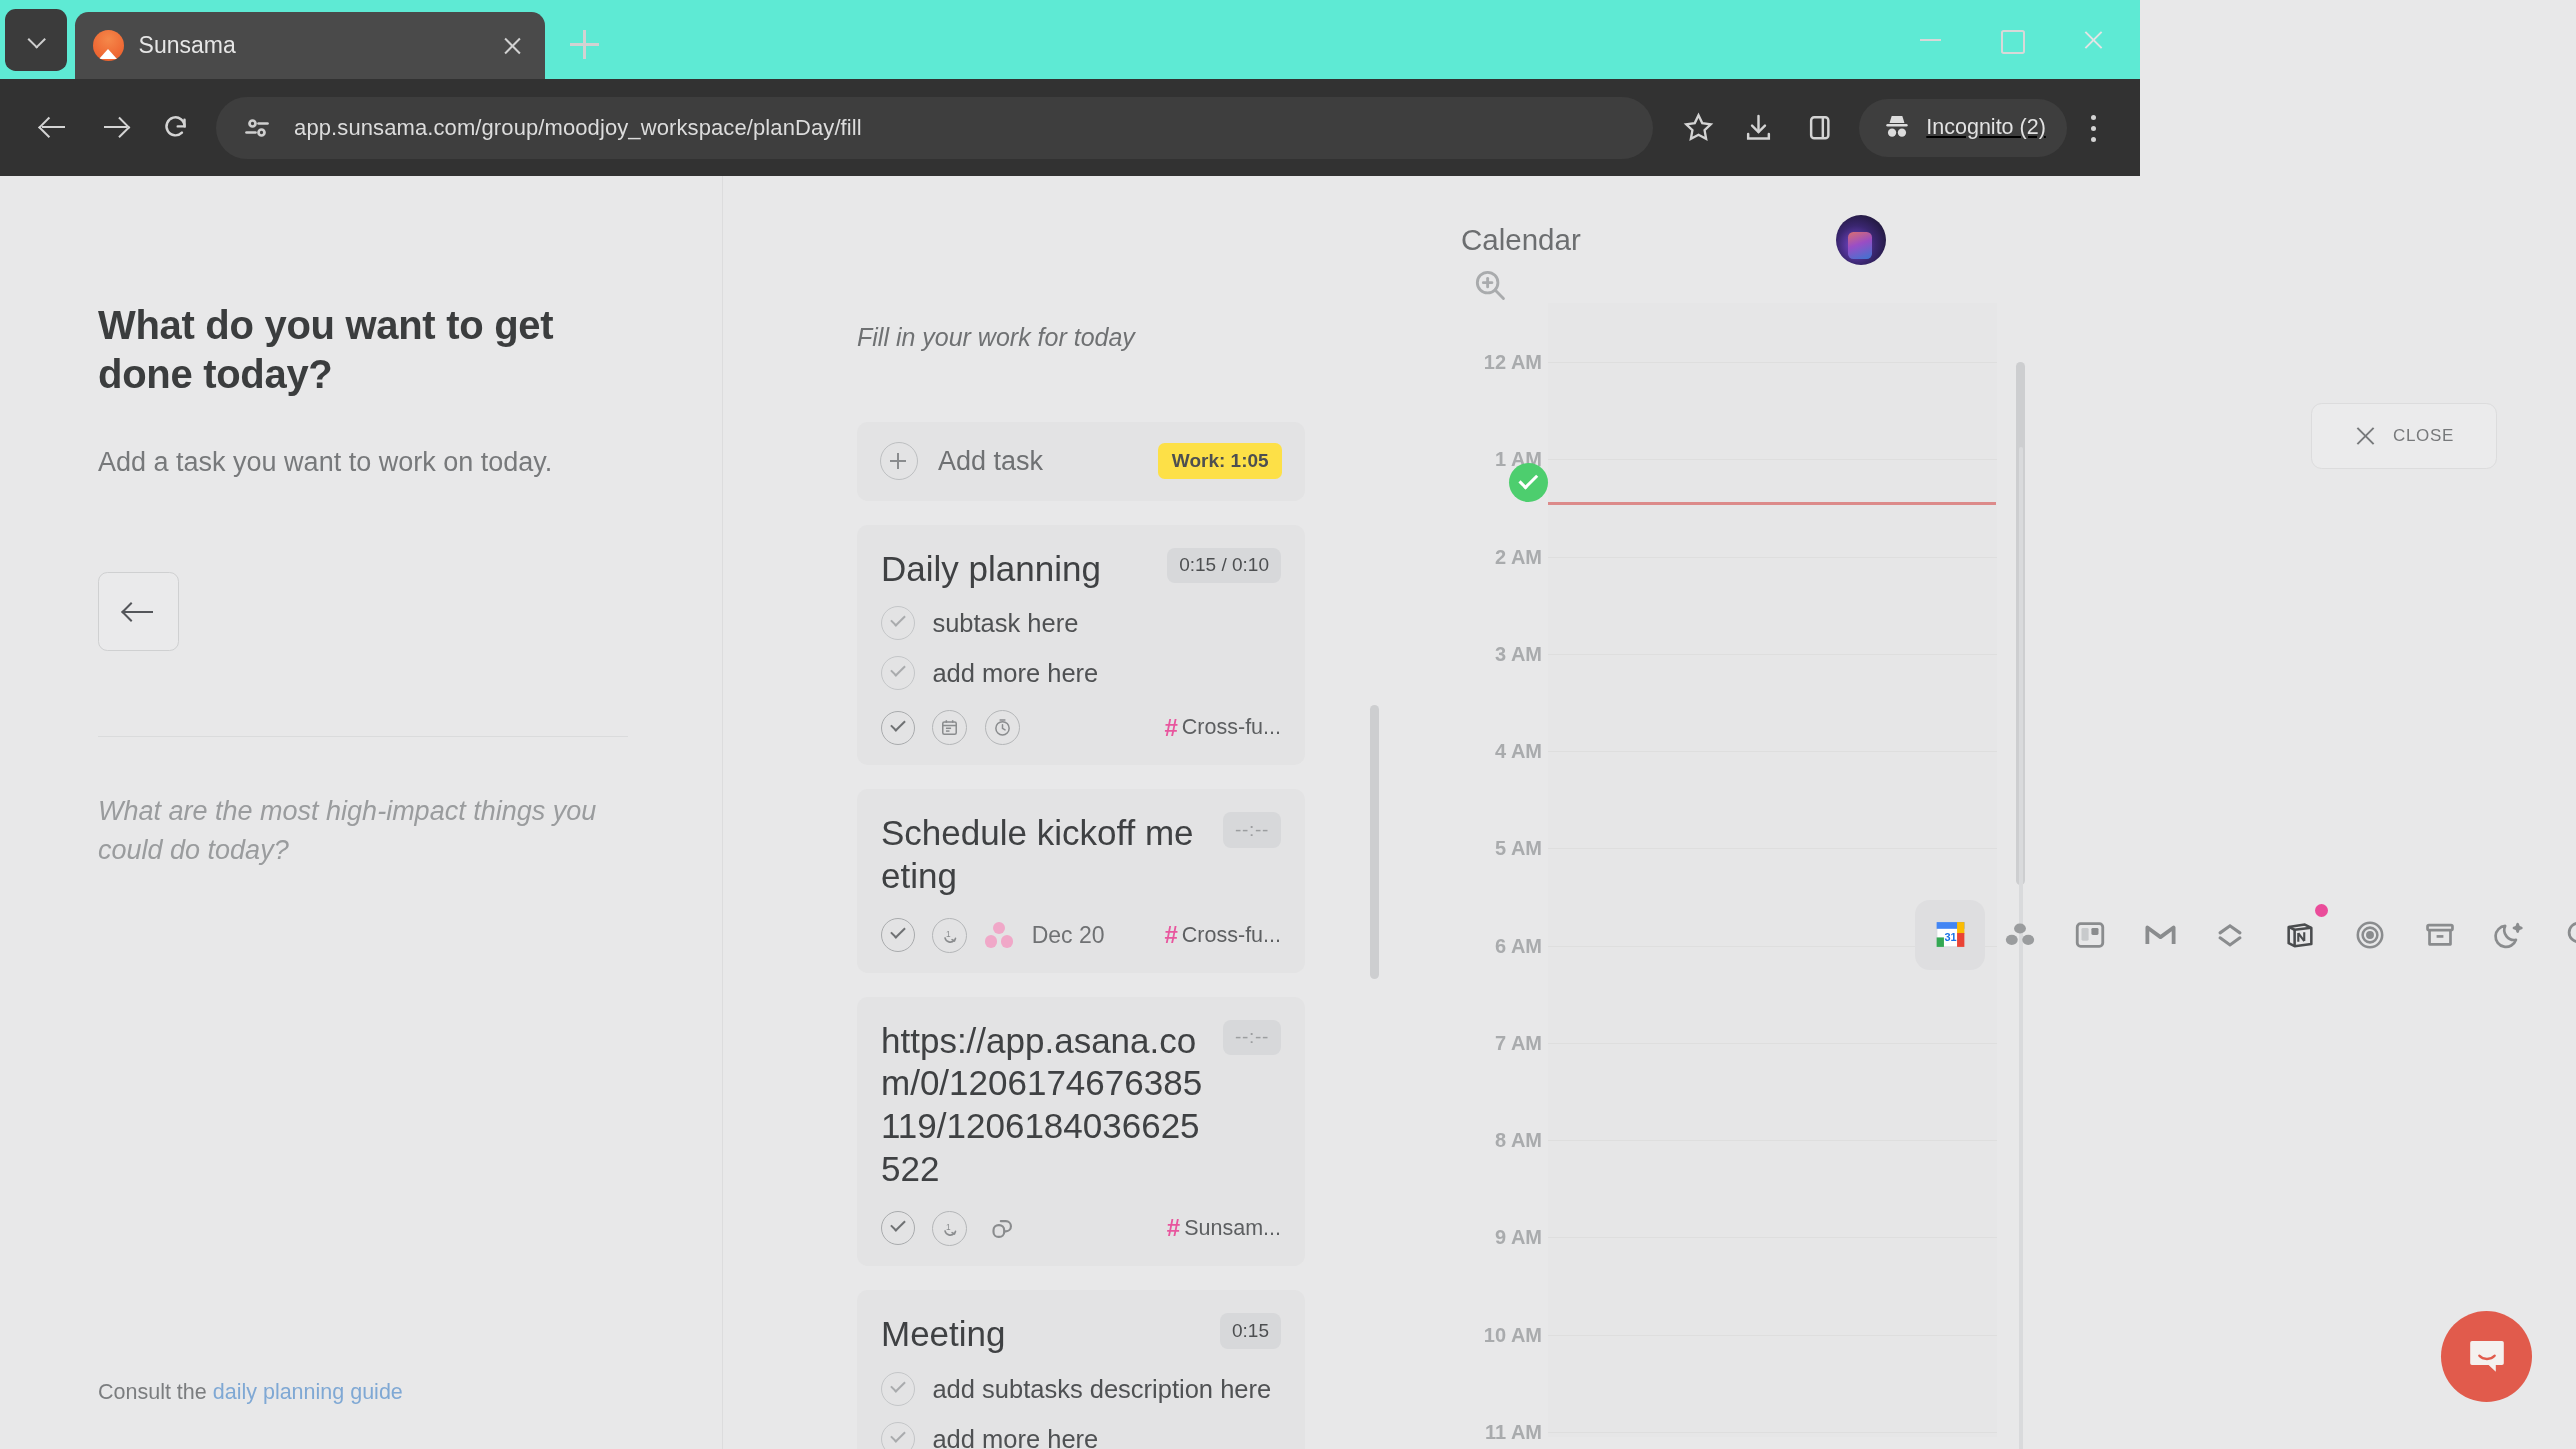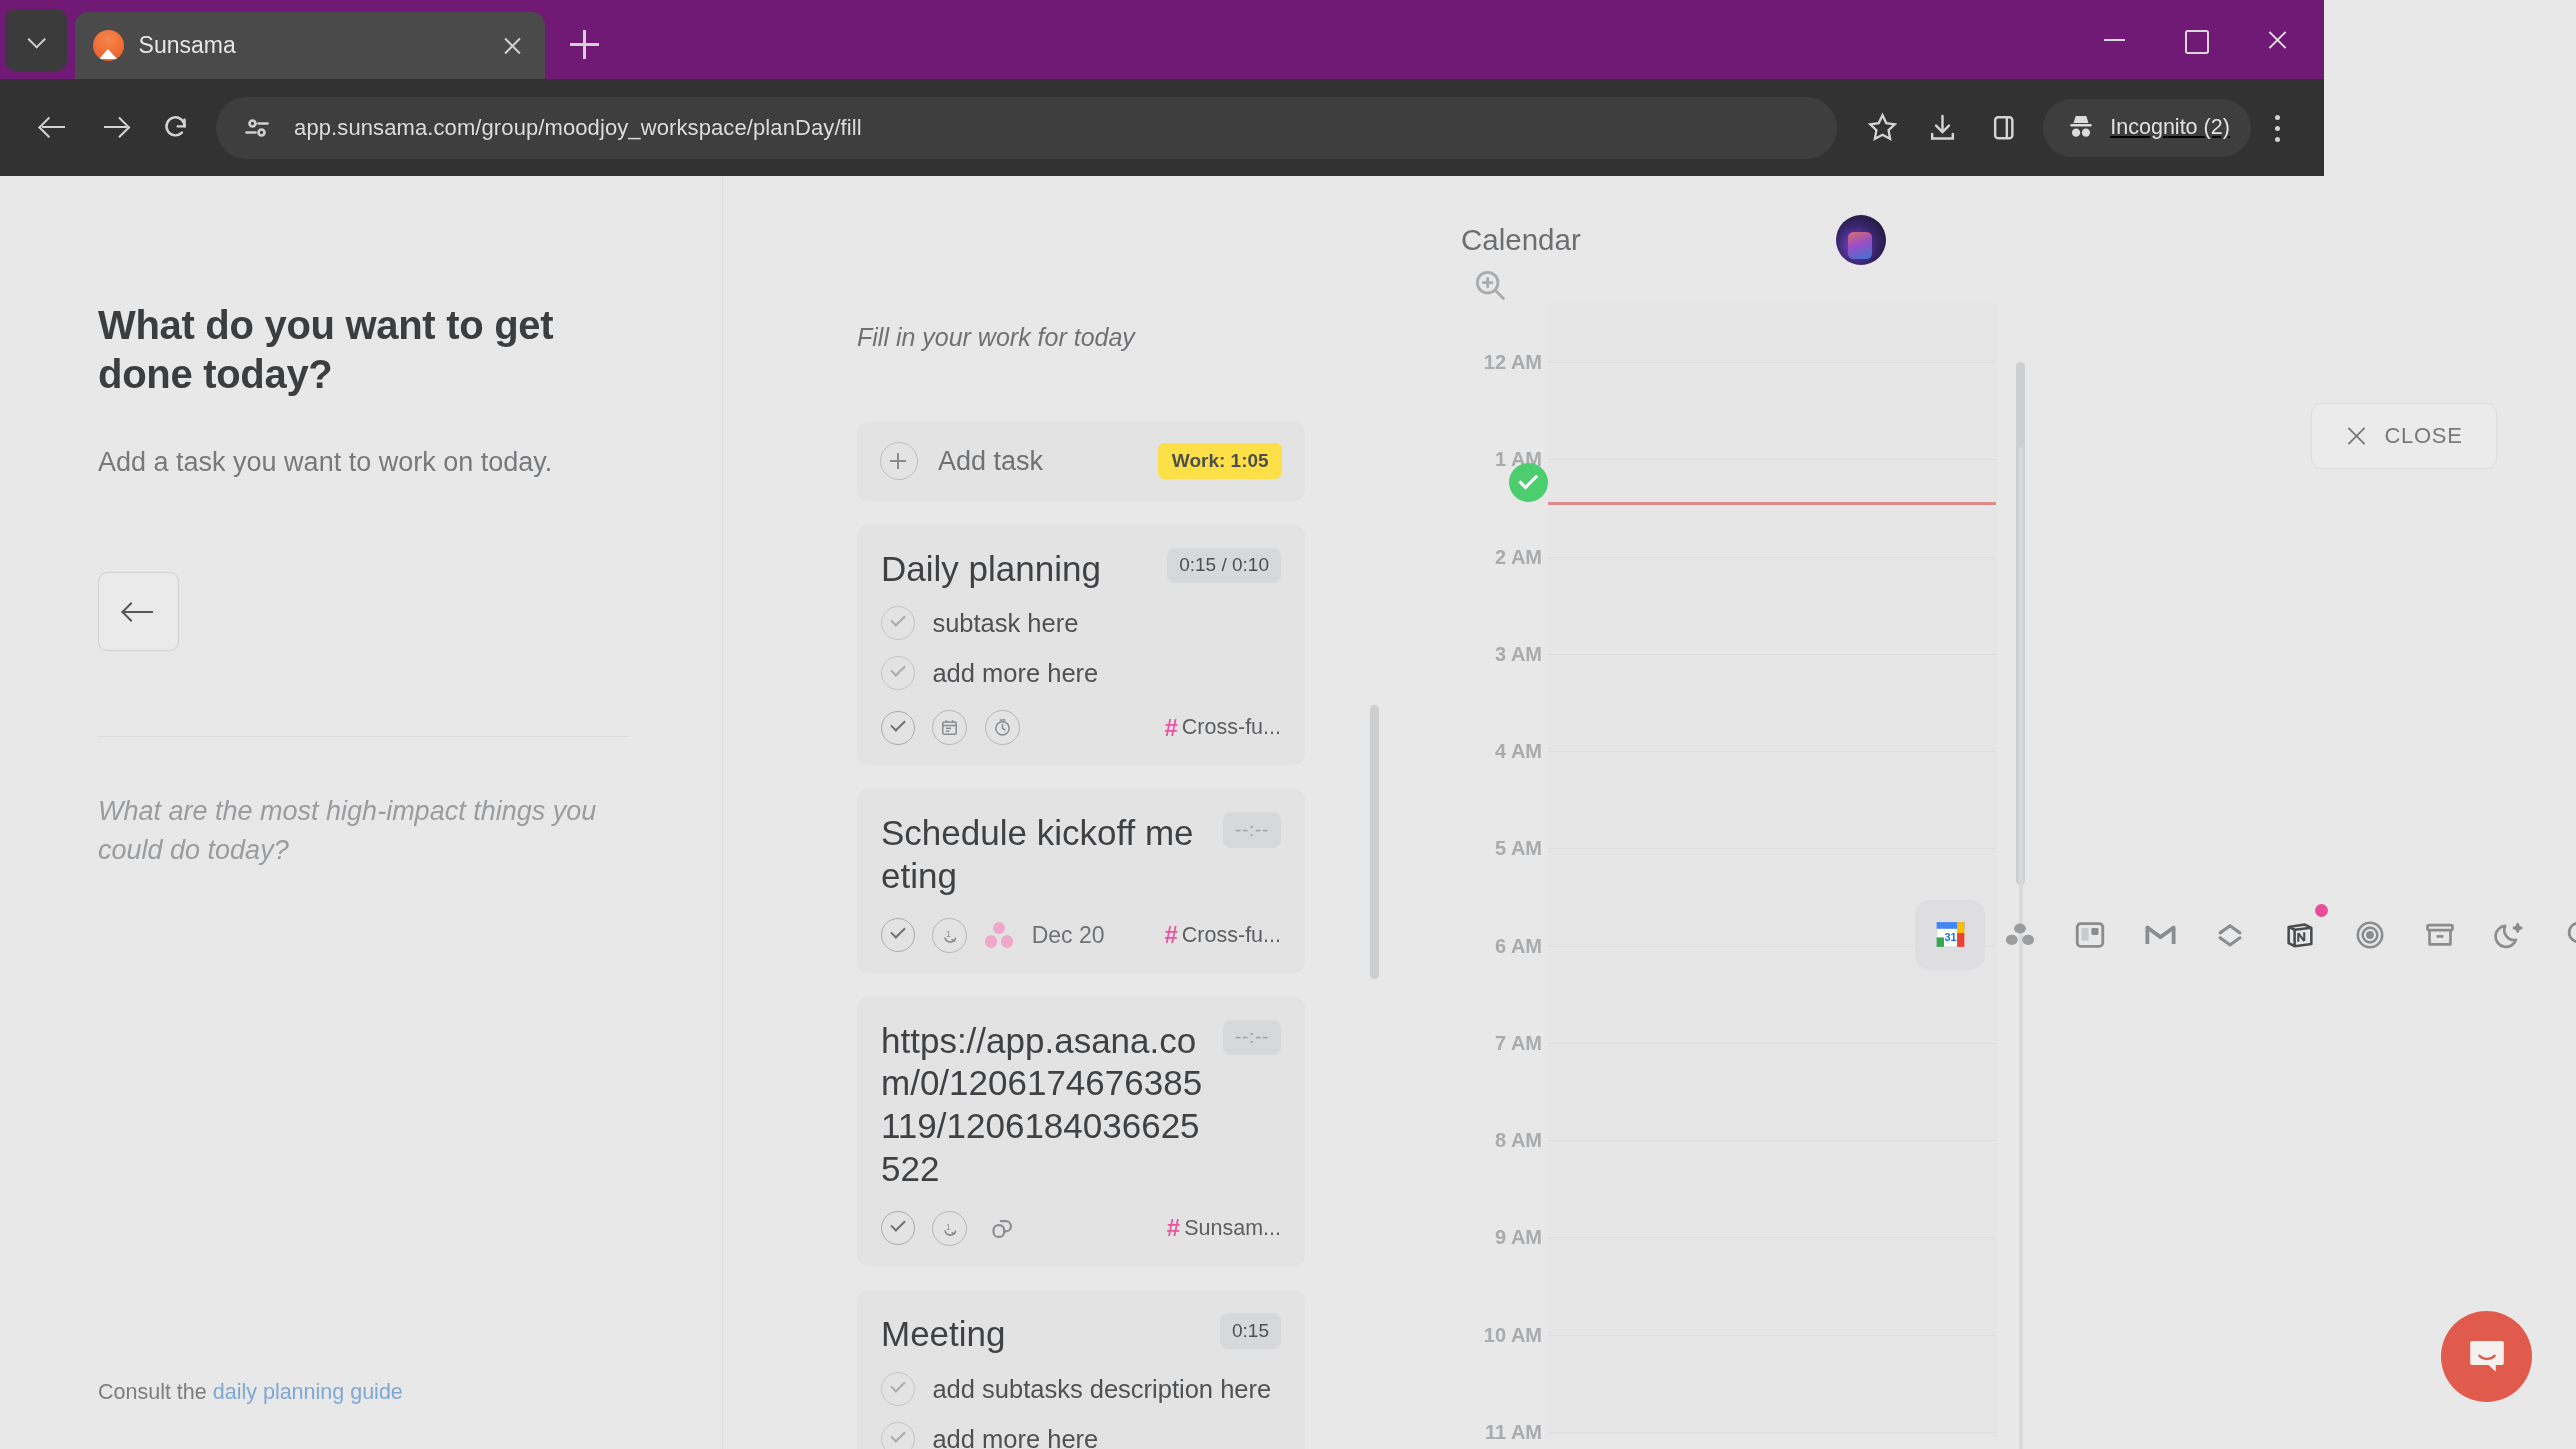--- a/index.html
+++ b/index.html
@@ -4,21 +4,21 @@
 <style>
   * { box-sizing: border-box; margin: 0; padding: 0; }
   html, body {
     width: 2576px; height: 1449px;
     background: #e8e8e9;
     font-family: "Liberation Sans", sans-serif;
     overflow: hidden;
   }
 
   
-  .browser-chrome { width: 2324px; background: #701a75; }
+  .browser-chrome { width: 2140px; background: #5eead4; }
   .tabstrip {
     height: 79px; display: flex; align-items: flex-end;
     padding-left: 5.4px; position: relative;
   }
   .tab-list-btn {
     width: 62px; height: 62px; margin-bottom: 8px;
     display: flex; align-items: center; justify-content: center;
     border-radius: 10.7px; background: #3b3b3b; flex: none;
   }
   .chev { width: 20px; height: 20px; position: relative; }
@@ -372,21 +372,21 @@
     border: 1.3px solid #dcdcdd; border-radius: 10.7px;
     display: flex; align-items: center; justify-content: center; gap: 16px;
   }
   .close-x { width: 23px; height: 23px; position: relative; flex: none; }
   .close-x::before, .close-x::after {
     content: ""; position: absolute; left: 0; top: 10.7px;
     width: 23px; height: 2px; background: #77797b;
   }
   .close-x::before { transform: rotate(45deg); }
   .close-x::after  { transform: rotate(-45deg); }
-  .close-label { font-size: 22px; color: #77797b; letter-spacing: 0.7px; }
+  .close-label { font-size: 17px; color: #77797b; letter-spacing: 0.7px; }
 
   
   .intercom {
     position: absolute; right: 44px; bottom: 47px;
     width: 91px; height: 91px; border-radius: 50%;
     background: #e15b4c; display: flex; align-items: center; justify-content: center;
   }
 </style>
 </head>
 <body>

